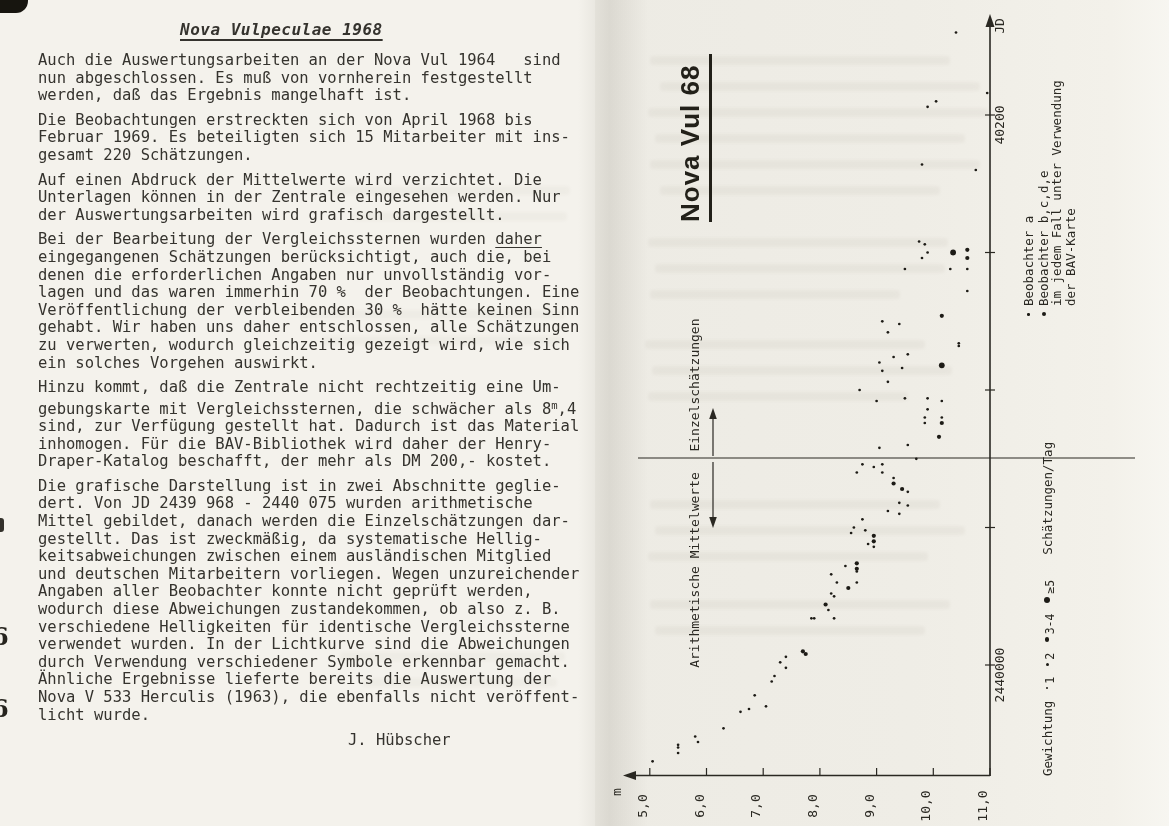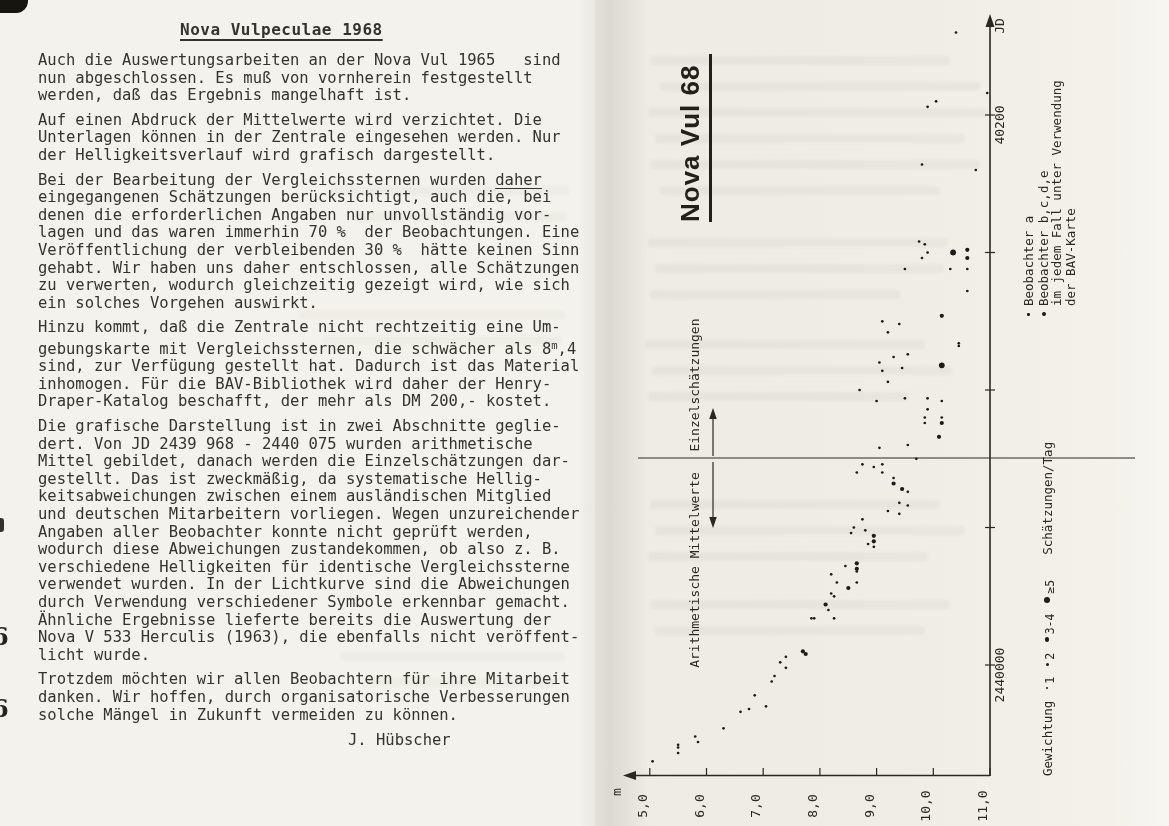--- a/index.html
+++ b/index.html
@@ -13,21 +13,21 @@
   .corner-wedge{position:absolute;left:0;top:0;width:28px;height:13px;background:#17150f;
         border-bottom-right-radius:12px;}
   .edge-mark{position:absolute;left:-8px;font:700 24px "DejaVu Serif",serif;color:#26241e;}
   .edge-dash{position:absolute;left:-3px;width:7px;height:14px;background:#33312b;border-radius:3px;}
   .bleed{position:absolute;height:9px;background:#a9a294;opacity:.10;border-radius:4px;filter:blur(1.5px);}
   .bleed.lt{opacity:.07;}
 
   
   .page-left{position:absolute;left:38px;top:20px;width:562px;}
   .heading{font-size:16px;font-weight:bold;margin:0 0 13px 142px;letter-spacing:.5px;
-        text-decoration:underline;text-underline-offset:4px;text-decoration-thickness:1.5px;}
+        text-decoration:underline;text-underline-offset:4px;text-decoration-thickness:1.5px;font-style:italic;}
   .para{font-size:15.5px;line-height:17.6px;white-space:pre-wrap;margin:0 0 7px 0;}
   .uline{text-decoration:underline;text-underline-offset:3px;}
   .sup{font-size:.68em;vertical-align:.45em;}
   .sig{font-size:15.5px;margin:4px 0 0 310px;}
 
   
   .page-right{position:absolute;left:595px;top:0;width:574px;height:826px;}
   .page-right svg{position:absolute;left:0;top:0;}
   .ax{stroke:#2a2822;stroke-width:1.6;fill:none;}
   .thin{stroke:#2a2822;stroke-width:1.2;fill:none;}
@@ -92,26 +92,29 @@
   <div class="bleed lt" style="left:362px;top:678px;width:195px"></div>
 
   <div class="corner-wedge"></div>
   <div class="edge-dash" style="top:518px"></div>
   <div class="edge-mark" style="top:622px">6</div>
   <div class="edge-mark" style="top:694px">6</div>
 
   <div class="page-left">
     <h1 class="heading">Nova Vulpeculae 1968</h1>
 
-    <p class="para">Auch die Auswertungsarbeiten an der Nova Vul 1965   sind
+    <p class="para">Auch die Auswertungsarbeiten an der Nova Vul 1964   sind
 nun abgeschlossen. Es muß von vornherein festgestellt
 werden, daß das Ergebnis mangelhaft ist.</p>
+    <p class="para">Die Beobachtungen erstreckten sich von April 1968 bis
+Februar 1969. Es beteiligten sich 15 Mitarbeiter mit ins-
+gesamt 220 Schätzungen.</p>
     <p class="para">Auf einen Abdruck der Mittelwerte wird verzichtet. Die
 Unterlagen können in der Zentrale eingesehen werden. Nur
-der Helligkeitsverlauf wird grafisch dargestellt.</p>
+der Auswertungsarbeiten wird grafisch dargestellt.</p>
 
     <p class="para"><span>Bei der Bearbeitung der Vergleichssternen wurden </span><span class="uline">daher</span><span>
 eingegangenen Schätzungen berücksichtigt, auch die, bei
 denen die erforderlichen Angaben nur unvollständig vor-
 lagen und das waren immerhin 70 %  der Beobachtungen. Eine
 Veröffentlichung der verbleibenden 30 %  hätte keinen Sinn
 gehabt. Wir haben uns daher entschlossen, alle Schätzungen
 zu verwerten, wodurch gleichzeitig gezeigt wird, wie sich
 ein solches Vorgehen auswirkt.</span></p>
 
@@ -128,23 +131,20 @@
 keitsabweichungen zwischen einem ausländischen Mitglied
 und deutschen Mitarbeitern vorliegen. Wegen unzureichender
 Angaben aller Beobachter konnte nicht geprüft werden,
 wodurch diese Abweichungen zustandekommen, ob also z. B.
 verschiedene Helligkeiten für identische Vergleichssterne
 verwendet wurden. In der Lichtkurve sind die Abweichungen
 durch Verwendung verschiedener Symbole erkennbar gemacht.
 Ähnliche Ergebnisse lieferte bereits die Auswertung der
 Nova V 533 Herculis (1963), die ebenfalls nicht veröffent-
 licht wurde.</p>
-    <p class="para">Trotzdem möchten wir allen Beobachtern für ihre Mitarbeit
-danken. Wir hoffen, durch organisatorische Verbesserungen
-solche Mängel in Zukunft vermeiden zu können.</p>
 
     <div class="sig">J. Hübscher</div>
   </div>
 
   <div class="page-right">
 
     <svg id="plot" width="574" height="826" viewBox="0 0 574 826">
 
       <line class="ax" x1="395" y1="776" x2="395" y2="26"></line>
       <polygon class="ah" points="395,14 390.5,27 399.5,27"></polygon>

